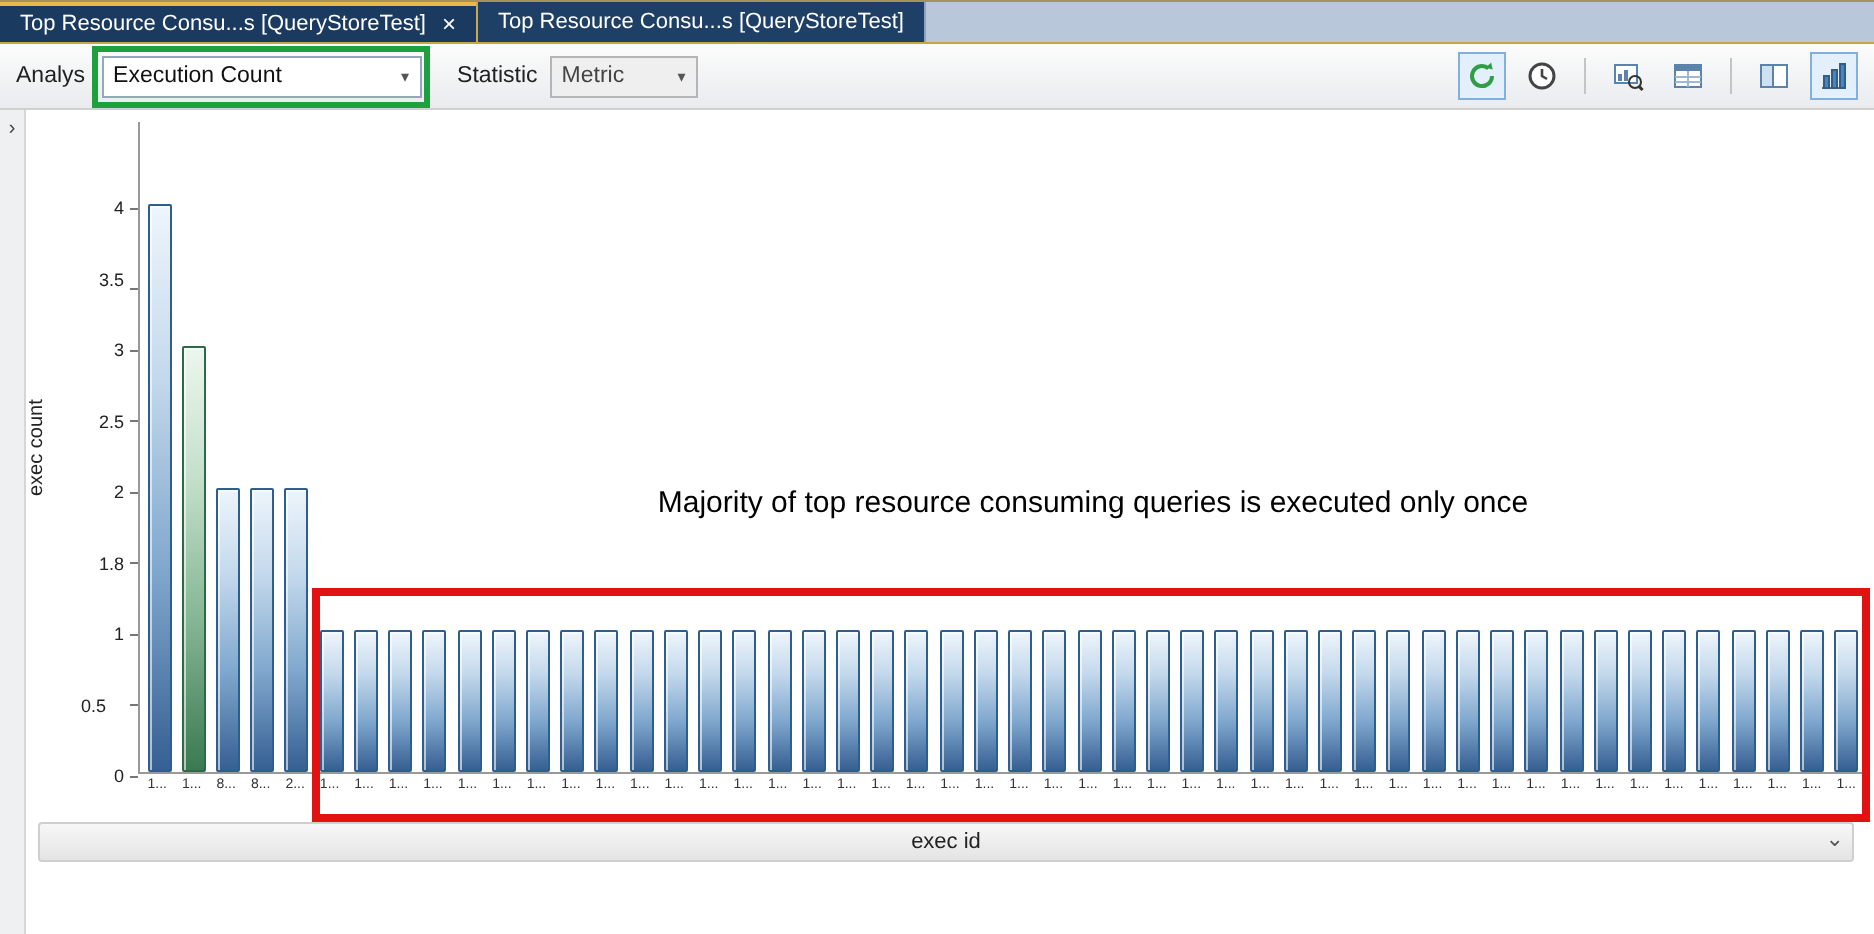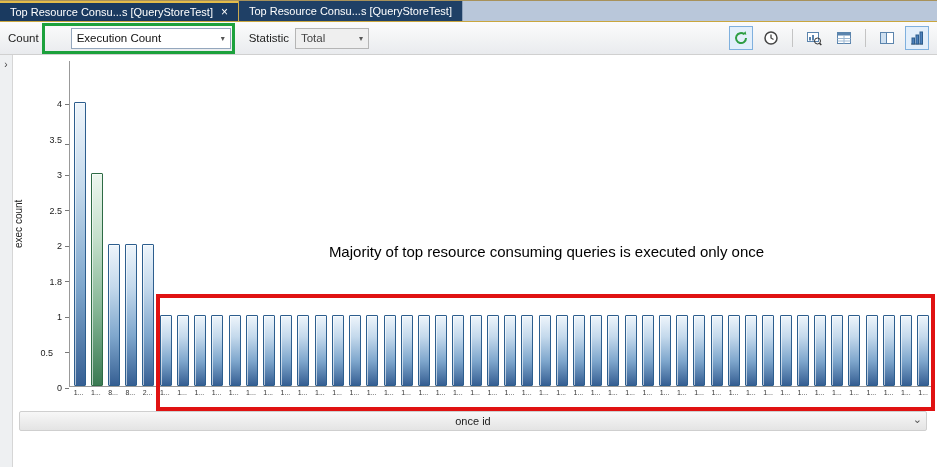--- a/index.html
+++ b/index.html
@@ -15,21 +15,21 @@
   .tab-close { font-size:12px; line-height:1; margin-left:2px; color:#fff; }
   .tab-fill { flex:1; }
 
   
   .titlebar { height:30px; background:linear-gradient(#2a4d73,#173a61); color:#fff; display:flex; align-items:center; padding:0 10px; font-size:12.5px; }
   .titlebar-spacer { flex:1; }
   .tb-right-icon { width:18px; height:18px; display:flex; align-items:center; justify-content:center; }
 
   
   .toolbar { height:33px; background:linear-gradient(#fcfcfc,#e9ebee); border-bottom:1px solid #d0d0d0; display:flex; align-items:center; padding:0 8px; gap:6px; font-size:11.5px; color:#222; }
-  .dd-wrap { position:relative; margin:0 12px 0 2px;padding-left:24px; }
+  .dd-wrap { position:relative; margin:0 12px 0 2px; }
   .dropdown { width:160px; height:21px; background:#fff; border:1px solid #94a7bd; display:flex; align-items:center; justify-content:space-between; padding:0 5px; font-size:11.5px; color:#111; cursor:default; }
   .dd-disabled { width:74px; background:#efefef; color:#444; border-color:#b5b5b5; }
   .dd-arrow { font-size:8px; color:#555; }
   .green-box { position:absolute; top:-5px; bottom:-5px; left:-5px; right:-4px; border:3px solid #1ca13c; pointer-events:none; }
   .tb-spacer { flex:1; }
   .tb-btn { width:24px; height:24px; display:flex; align-items:center; justify-content:center; border:1px solid transparent; background:transparent; padding:0; cursor:default; }
   .tb-btn.active { background:#e3effb; border-color:#7fb0de; }
   .tb-sep { width:1px; height:18px; background:#c4c4c4; margin:0 3px; }
 
   
@@ -72,31 +72,31 @@
       <span class="tab-close">×</span>
     </div>
     <div class="tab tab-dark">
       <span class="tab-label">Top Resource Consu...s [QueryStoreTest]</span>
     </div>
     <div class="tab-fill"></div>
   </div>
 
 
   <div class="toolbar">
-    <span class="lbl">Count</span>
+    <span class="lbl">Analys</span>
     <div class="dd-wrap">
       <div class="dropdown">
         <span>Execution Count</span>
         <span class="dd-arrow">▾</span>
       </div>
       <div class="green-box" style="border-color: rgb(28, 161, 60);"></div>
     </div>
     <span class="lbl">Statistic</span>
     <div class="dropdown dd-disabled">
-      <span>Total</span>
+      <span>Metric</span>
       <span class="dd-arrow">▾</span>
     </div>
     <div class="tb-spacer"></div>
 
     <button class="tb-btn active">
       <svg width="16" height="16" viewBox="0 0 16 16">
         <path d="M13 8a5 5 0 1 1-1.8-3.8" stroke="#2f9e44" stroke-width="2" fill="none"></path>
         <path d="M12.6 1.2l.7 3.6-3.5-.9z" fill="#2f9e44"></path>
       </svg>
     </button>
@@ -396,21 +396,21 @@
             <span class="xlab">1...</span>
             <span class="xlab">1...</span>
             <span class="xlab">1...</span>
             <span class="xlab">1...</span>
             <span class="xlab">1...</span>
             <span class="xlab">1...</span>
           </div>
       </div>
 
       <div class="xband">
-        <span>once id</span>
+        <span>exec id</span>
         <span class="xband-dd">
           <span>⌄</span>
         </span>
       </div>
     </div>
   </div>
 
 </div>
 
 </body></html>

